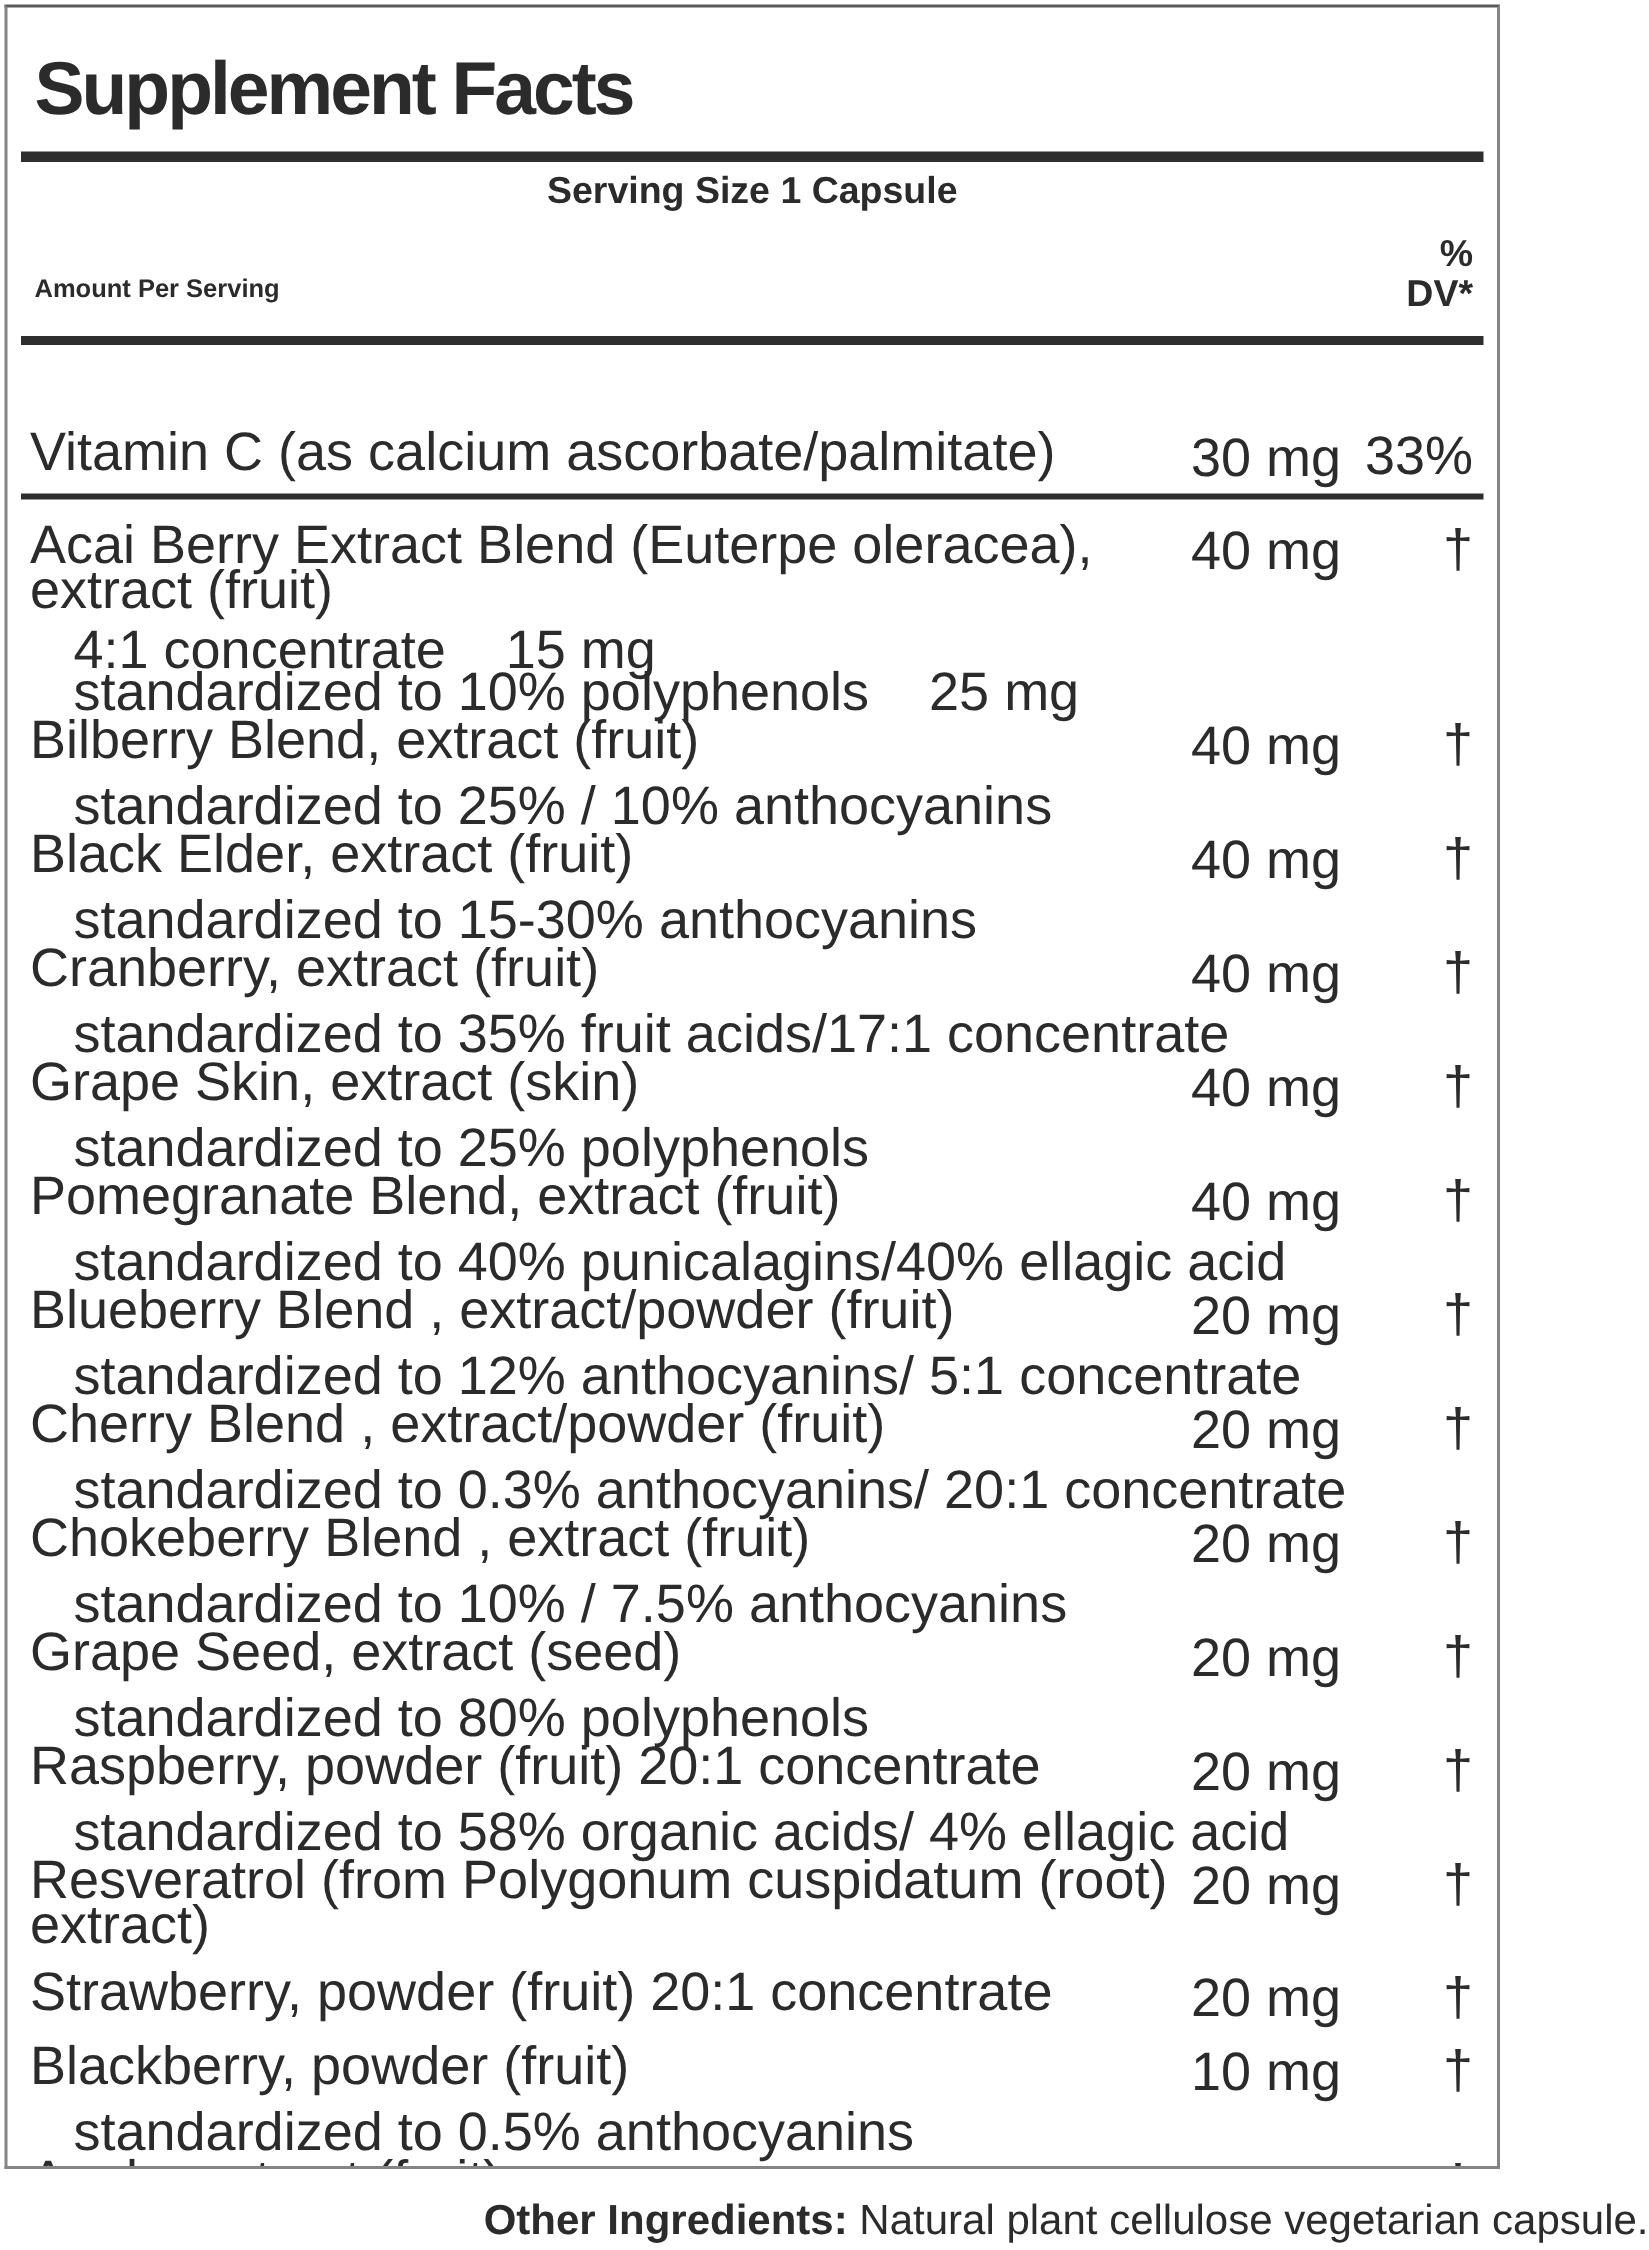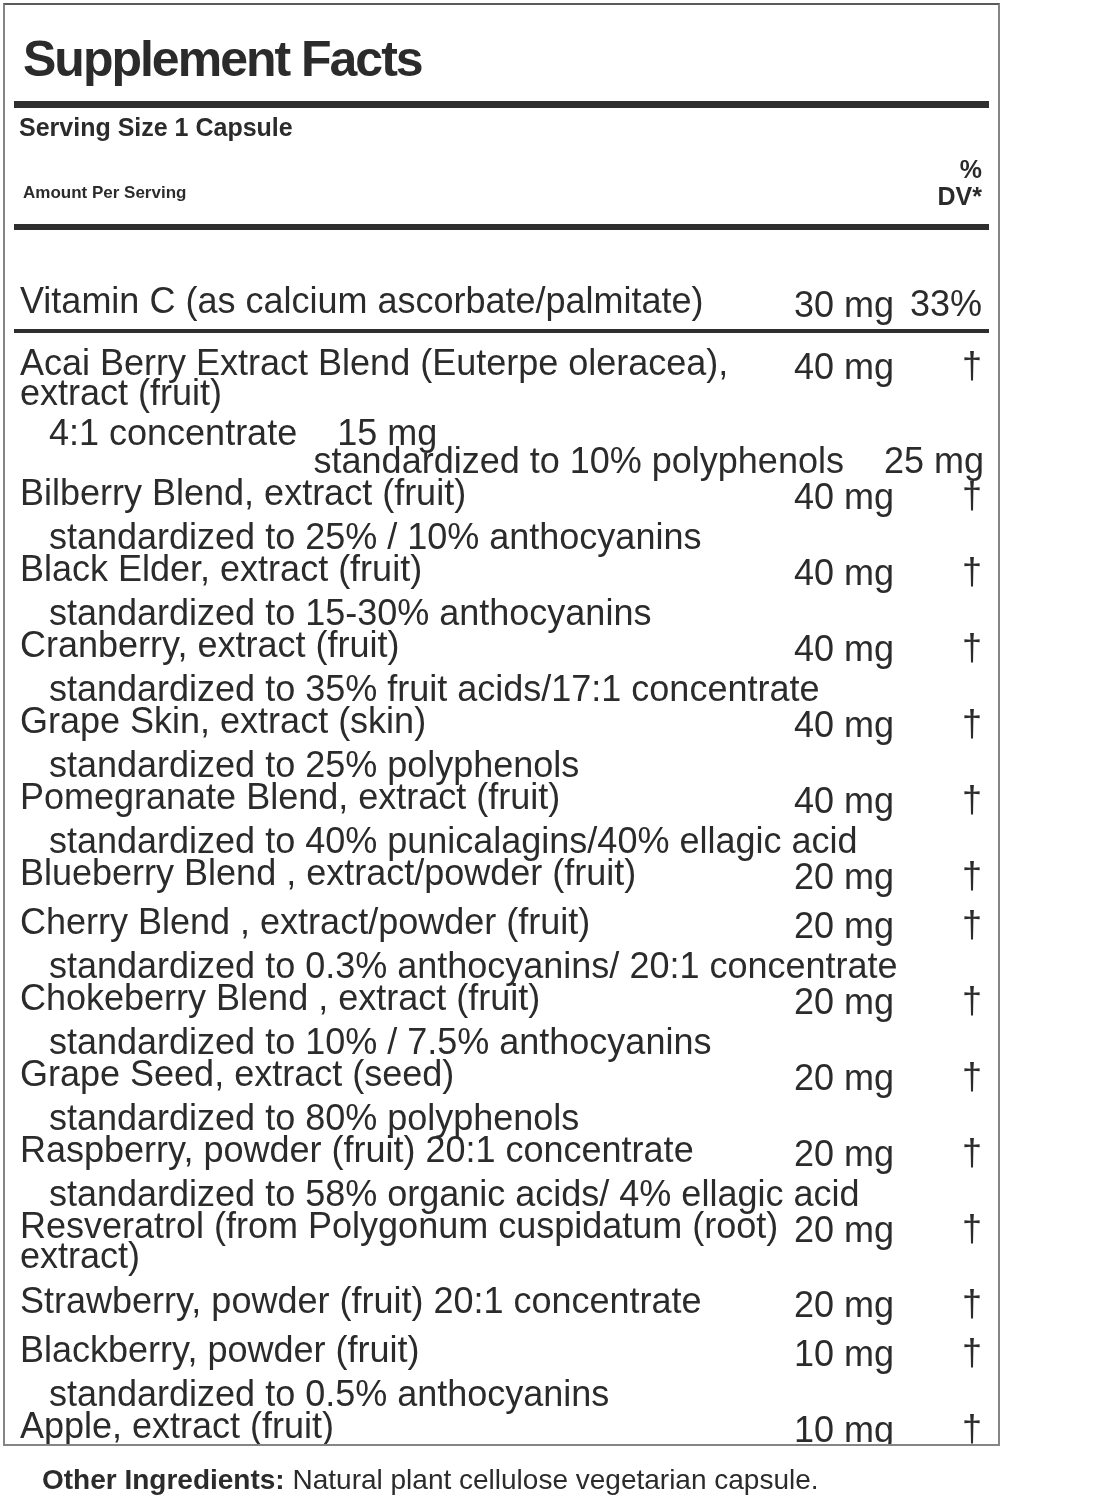--- a/index.html
+++ b/index.html
@@ -19,43 +19,43 @@
   }
   .panel-title{
     margin:28px 0 0 4px;
     font-size:50px;font-weight:bold;letter-spacing:-2px;line-height:52px;
   }
   .rule{background:#2e2e2e;margin-left:-5px;margin-right:-5px;}
   .rule-title{height:7px;margin-top:16px;}
   .rule-header{height:6px;margin-top:14px;}
   .rule-mid{height:4px;margin-top:9px;}
   .serving{
-    margin-top:6px;text-align:left;
+    margin-top:6px;text-align:center;
     font-weight:bold;font-size:25px;line-height:26px;
   }
   .header-row{
     display:flex;justify-content:space-between;margin-top:16px;
   }
   .amount-header{
     font-weight:bold;font-size:17px;align-self:flex-end;padding-bottom:7px;padding-left:4px;
   }
   .dv-header{
     text-align:right;font-weight:bold;font-size:25px;line-height:27px;padding-right:2px;
   }
   #rows{padding-top:56px;font-size:36px;}
   .ingredient + .ingredient{margin-top:15px;}
   .rule-mid + .ingredient{margin-top:15px;}
   .row-main{display:flex;line-height:30px;}
   .row-main .name{flex:1;padding-left:1px;}
   .row-main .amt{width:110px;text-align:left;padding-top:4px;white-space:nowrap;}
   .row-main .dv{width:78px;text-align:right;padding-top:3px;padding-right:2px;}
   .row-sub{line-height:28px;margin-top:11px;padding-left:30px;white-space:pre-wrap;}
-  .row-sub + .row-sub{margin-top:0;text-align:right;}
+  .row-sub + .row-sub{margin-top:0;}
   .row-sub:last-child{margin-bottom:-12px;}
-  .other-line{margin-top:20px;padding-left:42px;font-size:28px;line-height:28px;}
+  .other-line{margin-top:20px;padding-left:42px;font-size:28px;line-height:28px;text-align:right;}
   .other-line .lbl{font-weight:bold;}
 </style>
 </head>
 <body>
 
 <div class="label-box">
   <h1 class="panel-title">Supplement Facts</h1>
   <div class="rule rule-title"></div>
   <div class="serving">Serving Size 1 Capsule</div>
   <div class="header-row">
@@ -129,20 +129,21 @@
     </div>
   <div class="row-sub">standardized to 40% punicalagins/40% ellagic acid</div>
       </div>
 
   <div class="ingredient">
     <div class="row-main">
       <div class="name">Blueberry Blend , extract/powder (fruit)</div>
       <div class="amt">20 mg</div>
       <div class="dv">†</div>
     </div>
+  <div class="row-sub">standardized to 12% anthocyanins/ 5:1 concentrate</div>
       </div>
 
   <div class="ingredient">
     <div class="row-main">
       <div class="name">Cherry Blend , extract/powder (fruit)</div>
       <div class="amt">20 mg</div>
       <div class="dv">†</div>
     </div>
   <div class="row-sub">standardized to 0.3% anthocyanins/ 20:1 concentrate</div>
       </div>

